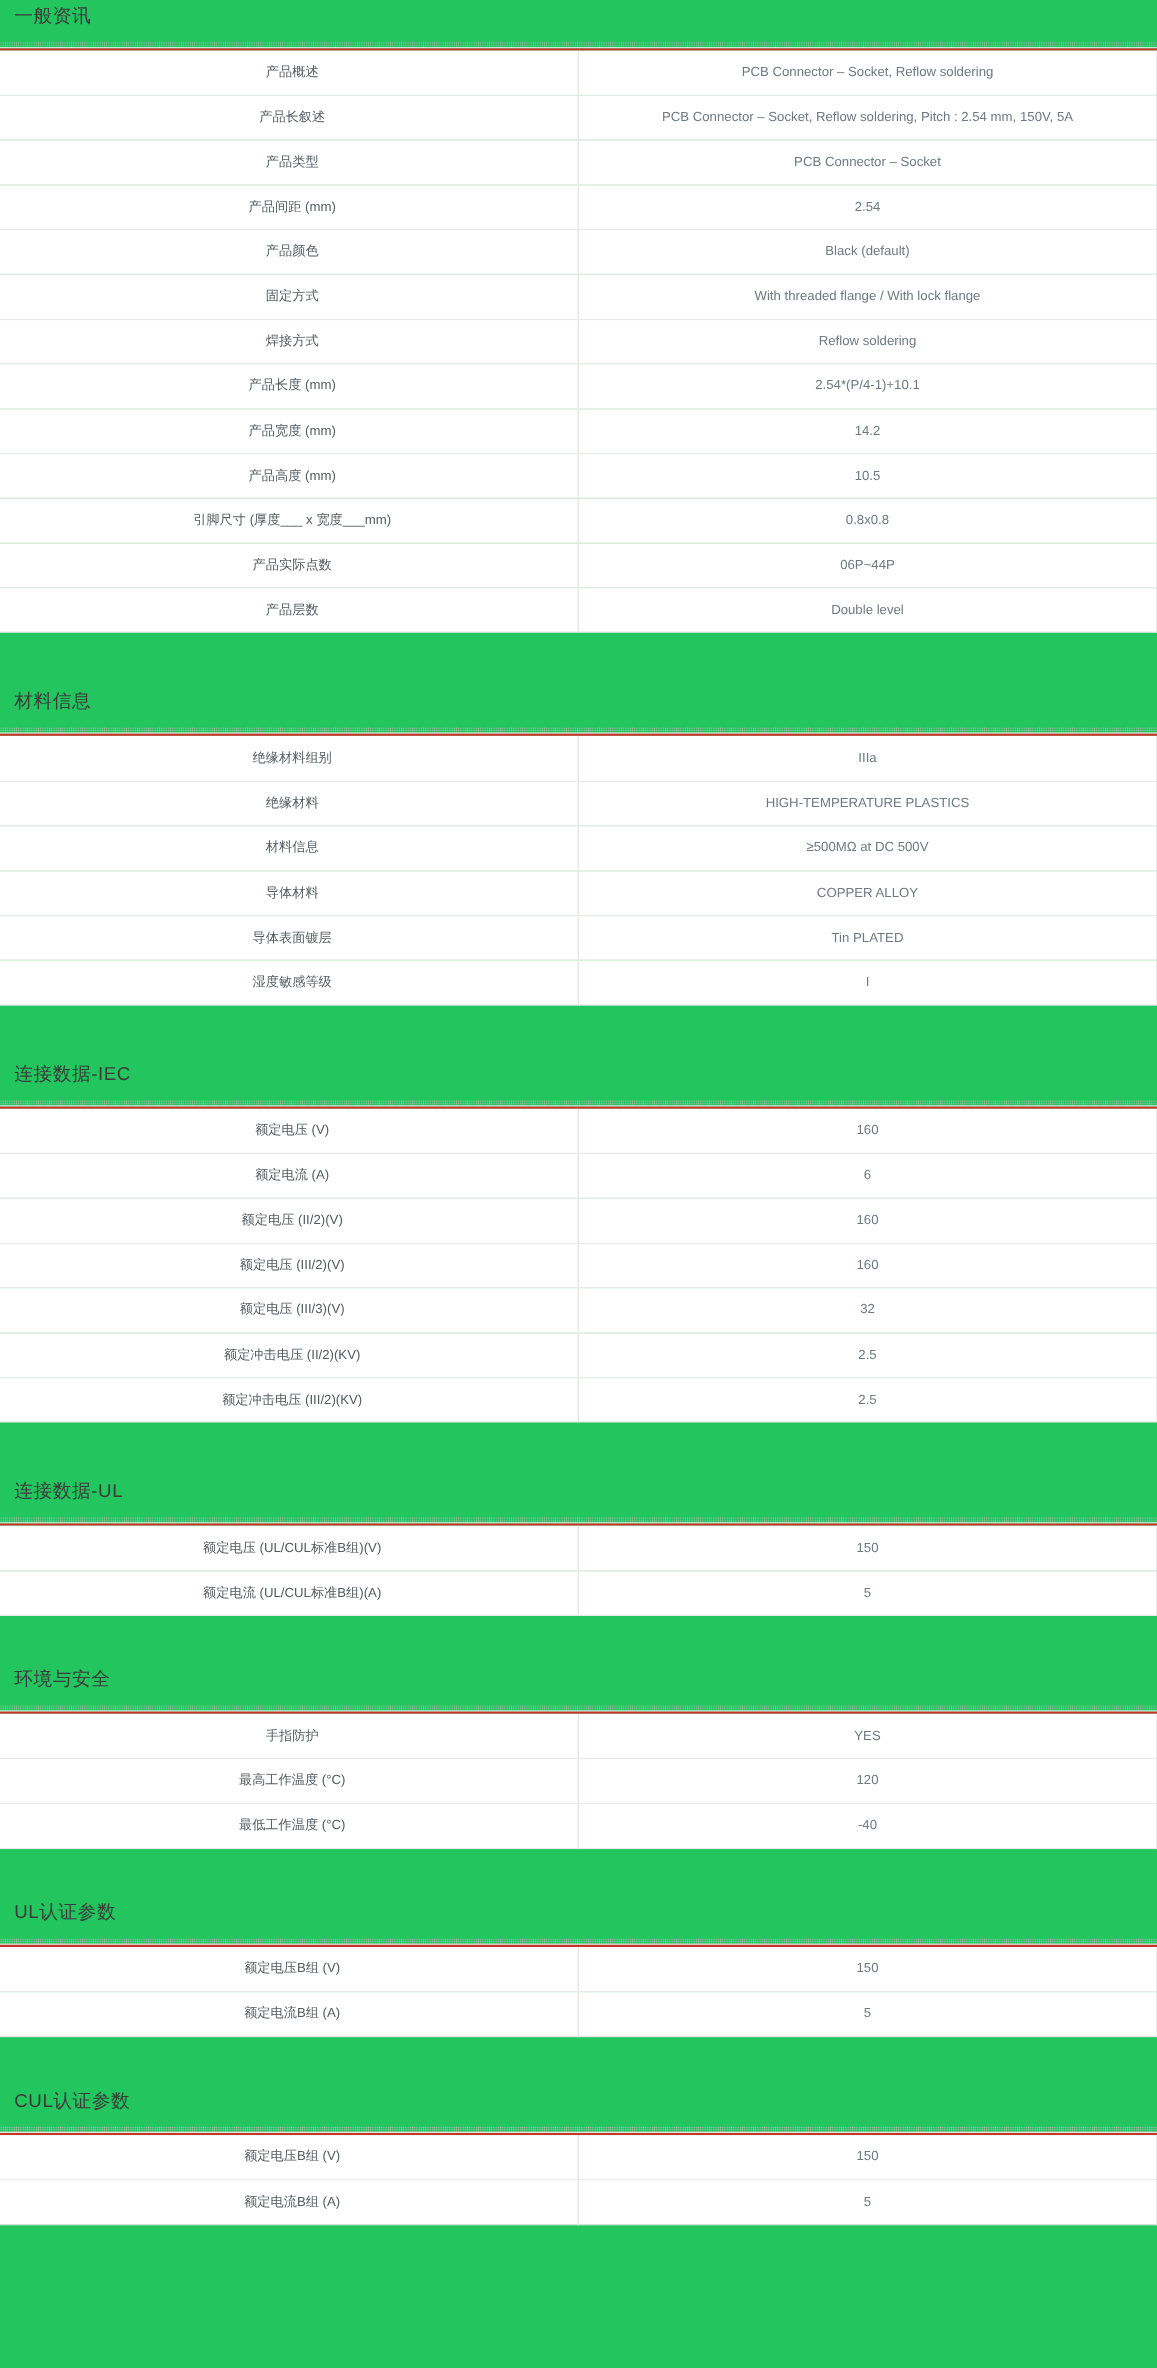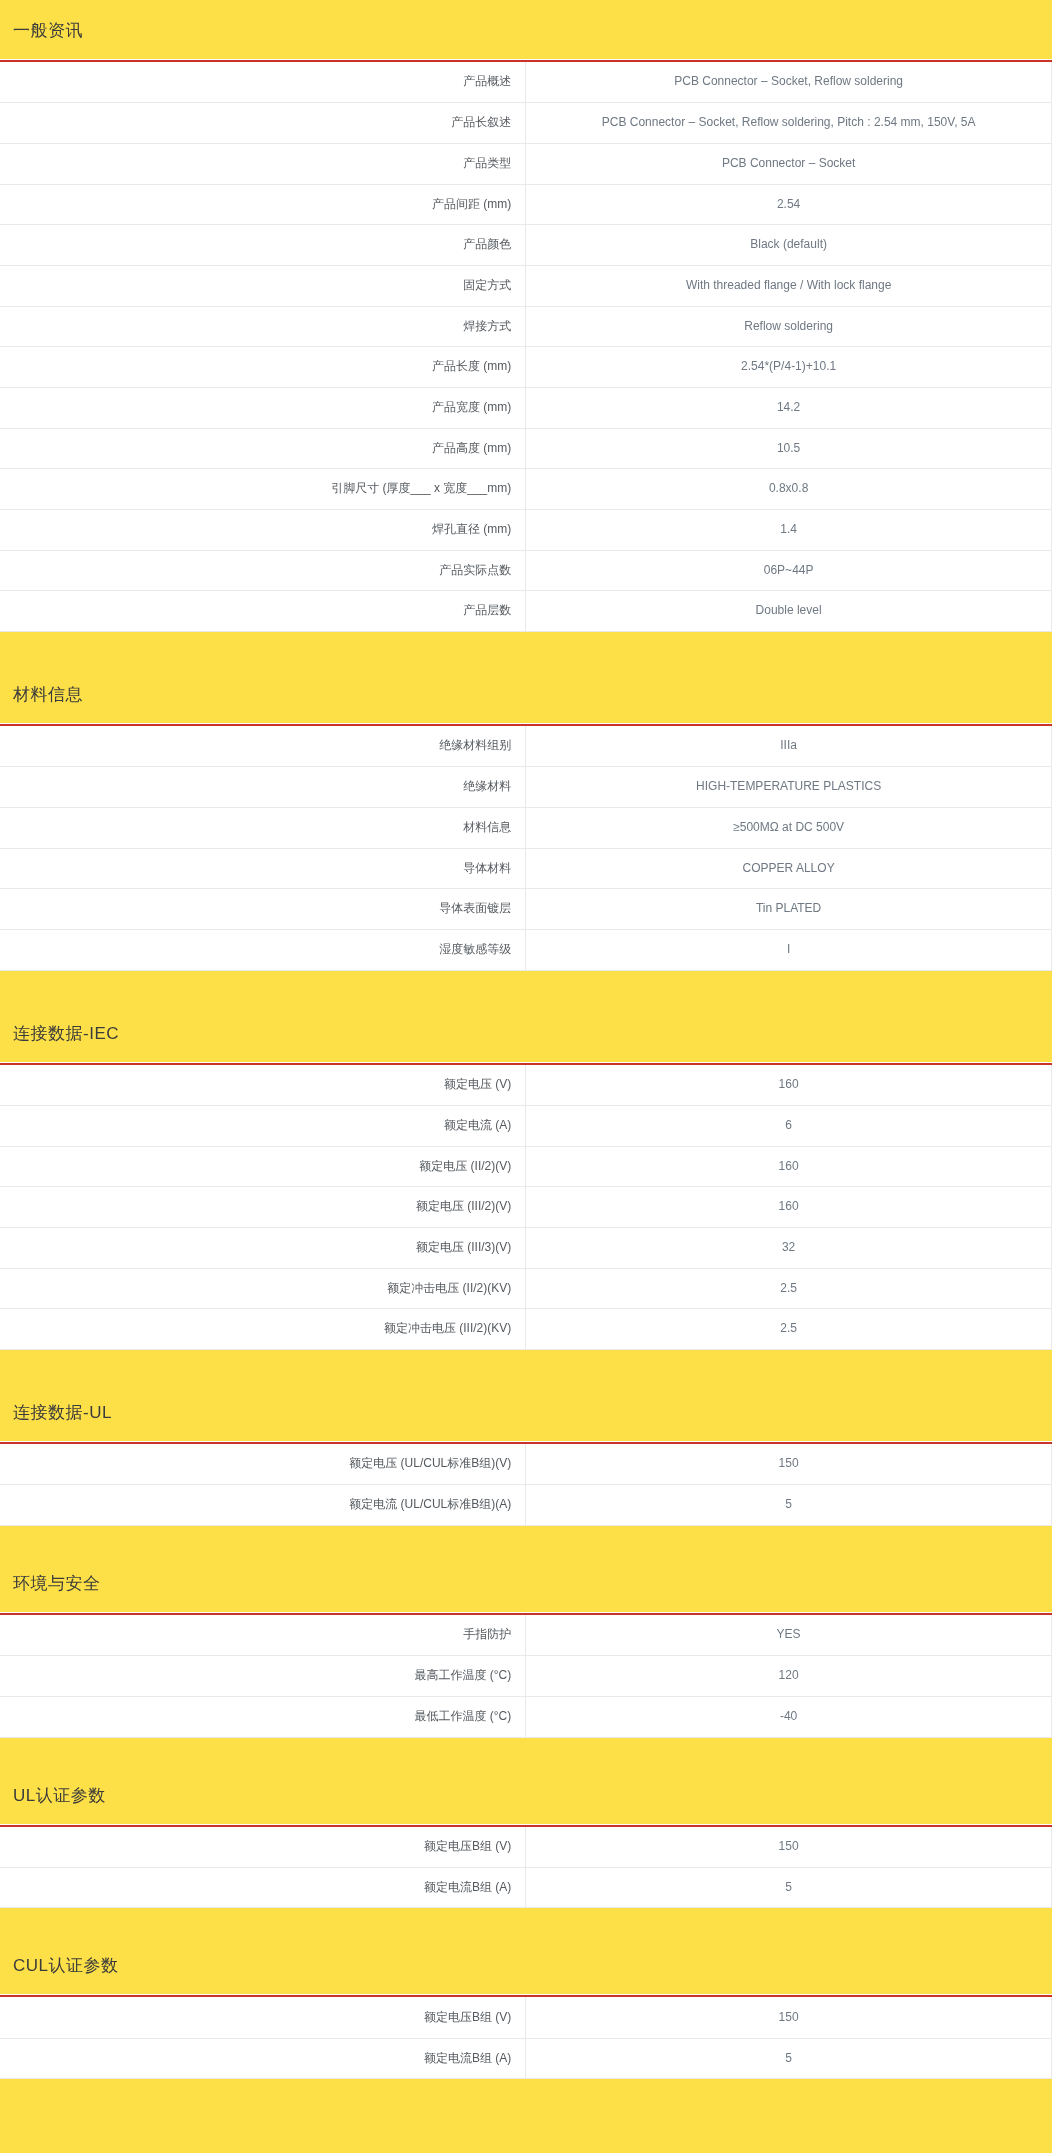--- a/index.html
+++ b/index.html
@@ -3,22 +3,22 @@
 <meta charset="utf-8">
 <style>
   :root { --accent: #c9332a; --border: #e9e9e9; --label: #555a5f; --value: #6f7883; --heading: #3b3b3b; }
   * { box-sizing: border-box; }
   html, body { margin: 0; padding: 0; background: #fff; }
   body { font-family: "Liberation Sans", "DejaVu Sans", sans-serif; }
   .page {
     width: 1052px;
     height: 2153px;
     overflow: hidden;
-    background: #fde047;
-    padding-top: 19px;
+    background: #22c55e;
+    padding-top: 3px;
   }
   .section { margin-top: 51px; }
   .section:first-child { margin-top: 0; }
   .section:nth-child(n+5) { margin-top: 46px; }
   .section-title {
     margin: 0 0 12px 13px;
     font-size: 17px;
     font-weight: 400;
     color: var(--heading);
     letter-spacing: 0.5px;
@@ -44,21 +44,21 @@
     line-height: 1.3;
     vertical-align: middle;
     background: #fff;
   }
   td.spec-label {
     width: 50%;
     padding-left: 20px;
     padding-right: 14px;
     color: var(--label);
     border-right: 1px solid var(--border);
-    text-align: right;
+    text-align: center;
   }
   td.spec-value {
     text-align: center;
     padding: 0 6px;
     color: var(--value);
     border-right: 1px solid var(--border);
   }
 </style>
 </head>
 <body>
@@ -122,24 +122,20 @@
   <tr>
     <td class="spec-label">产品高度 (mm)</td>
     <td class="spec-value">10.5</td>
   </tr>
 
   <tr>
     <td class="spec-label">引脚尺寸 (厚度___ x 宽度___mm)</td>
     <td class="spec-value">0.8x0.8</td>
   </tr>
 
-  <tr>
-    <td class="spec-label">焊孔直径 (mm)</td>
-    <td class="spec-value">1.4</td>
-  </tr>
 
   <tr>
     <td class="spec-label">产品实际点数</td>
     <td class="spec-value">06P~44P</td>
   </tr>
 
   <tr>
     <td class="spec-label">产品层数</td>
     <td class="spec-value">Double level</td>
   </tr>

